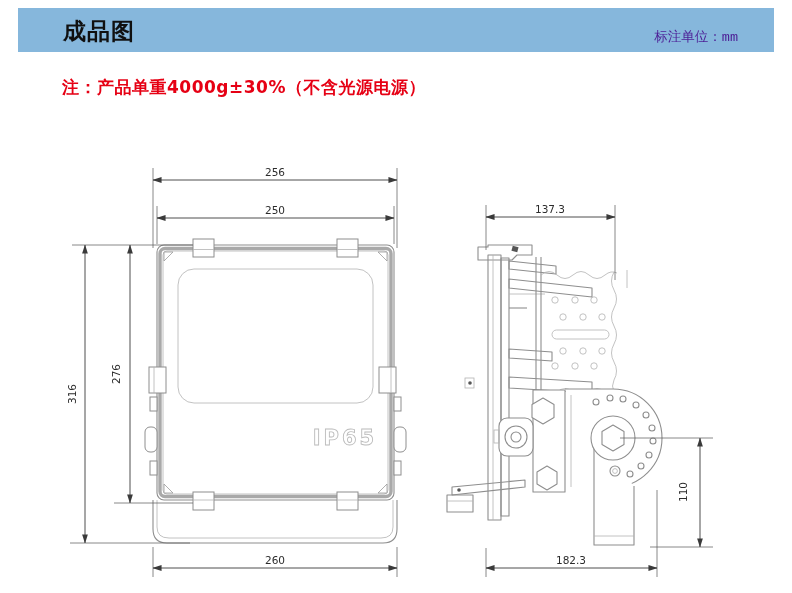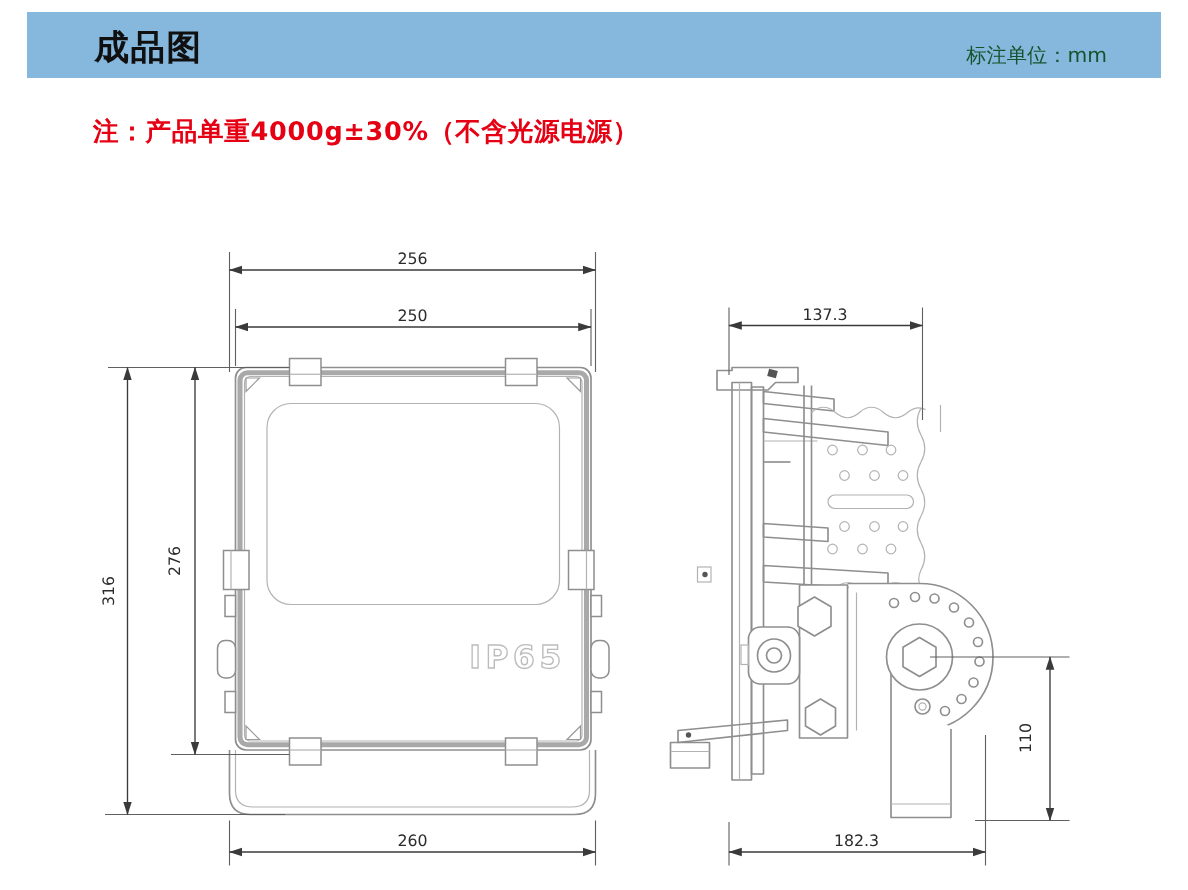--- a/index.html
+++ b/index.html
@@ -2,21 +2,21 @@
 <html style="--header-bg: #86b7dc; --note-red: #e60014; --dim-line: #3a3a3a; --drawing-line: #8e8e8e; --ip-outline: #bcbcbc;"><head>
 <meta charset="utf-8">
 <style>
   html,body{margin:0;padding:0;background:#fff;}
   .page{position:relative;width:792px;height:593px;background:#fff;overflow:hidden;
         font-family:"DejaVu Sans",sans-serif;}
   .header-bar{position:absolute;left:18px;top:8px;width:756px;height:44px;
               background:var(--header-bg,#86b7dc);}
   .header-bar .title{position:absolute;left:45px;top:8px;font-size:23px;font-weight:bold;
               color:#101010;letter-spacing:1px;}
-  .header-bar .unit{position:absolute;right:36px;bottom:6px;font-size:13.5px;color:#14532d;}
+  .header-bar .unit{position:absolute;right:36px;bottom:6px;font-size:13.5px;color:#4c1d95;font-family:Liberation Mono, monospace;}
   .note{position:absolute;left:62px;top:76px;font-size:17px;font-weight:bold;
         color:var(--note-red,#e60014);letter-spacing:0.5px;}
   svg.drawing{position:absolute;left:0;top:0;}
   
   .body{stroke:var(--drawing-line,#8e8e8e);stroke-width:1.1;fill:none;stroke-linejoin:round;}
   .bodyf{stroke:var(--drawing-line,#8e8e8e);stroke-width:1.1;fill:#fff;stroke-linejoin:round;}
   .body2{stroke:#b2b2b2;stroke-width:0.8;fill:none;}
   .band{stroke:#a9a9a9;stroke-width:3.4;fill:none;}
   .cm{fill:#fff;stroke:#9a9a9a;stroke-width:0.8;}
   .clipf{fill:#fff;stroke:var(--drawing-line,#8e8e8e);stroke-width:1;}

